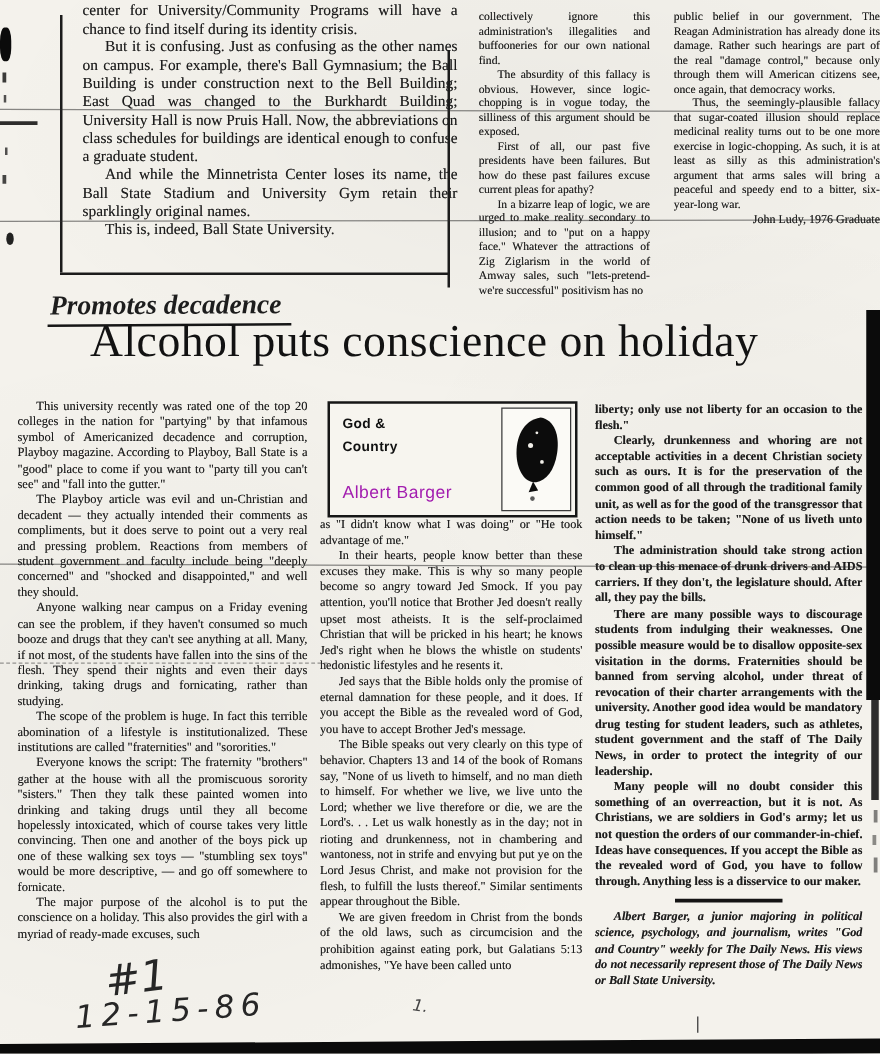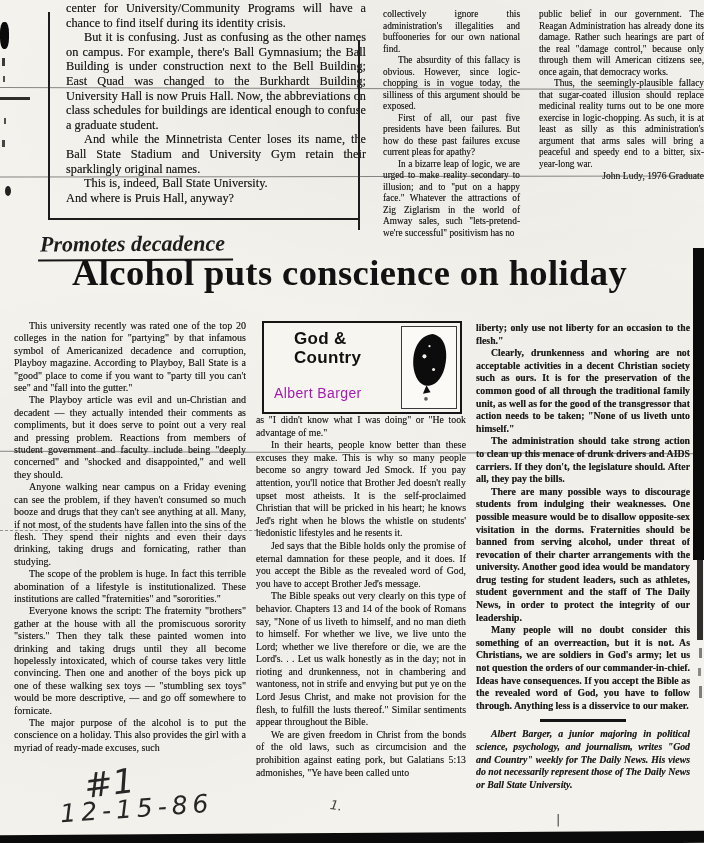--- a/index.html
+++ b/index.html
@@ -23,31 +23,31 @@
   .letter-left p.cont{text-indent:0;}
   .letter-mid{left:383px;top:9px;width:137px;font-size:9.3px;line-height:11.5px;}
   .letter-right{left:539px;top:9px;width:165px;font-size:9.3px;line-height:11.5px;}
   .signature{font-weight:normal;text-align:right;margin-top:7px;font-size:9.6px;text-indent:0 !important;}
 
   .rule{background:#1c1c1c;}
   
   .kicker{left:38px;top:231px;font-size:22px;font-weight:bold;font-style:italic;
           border-bottom:2.5px solid #161616;padding:0 8px 2px 2px;transform:rotate(-0.3deg);}
   .headline{left:72px;top:251px;width:620px;font-size:36.5px;letter-spacing:.4px;
-            font-weight:bold;white-space:nowrap;color:#121212;}
+            font-weight:normal;white-space:nowrap;color:#121212;}
   .col1{left:14px;top:320px;width:232px;height:478px;font-size:10px;line-height:12.4px;overflow:hidden;}
   .col2{left:256px;top:414px;width:210px;height:382px;font-size:9.8px;line-height:12.6px;overflow:hidden;}
   .col3{left:476px;top:322px;width:214px;height:472px;font-size:9.8px;line-height:12.6px;overflow:hidden;font-weight:bold;}
   .divider{width:86px;height:3px;background:#141414;margin:7px auto 6px auto;}
   .bio{font-style:italic;}
 
   
   .gcbox{left:262px;top:321px;width:196px;height:89px;border:2px solid #161616;background:#f7f5ef;}
   .gctitle{position:absolute;left:10px;top:7px;font-family:"Liberation Sans",sans-serif;
-           font-weight:bold;font-size:17px;line-height:18.5px;letter-spacing:.3px;color:#111;margin-left:20px;}
+           font-weight:bold;font-size:11px;line-height:18.5px;letter-spacing:.3px;color:#111;}
   .gcauthor{position:absolute;left:10px;top:62px;font-family:"Liberation Sans",sans-serif;
             font-size:14px;letter-spacing:.4px;color:#a21caf;}
   .gcphoto{position:absolute;right:3px;top:3px;bottom:3px;width:54px;border:1.5px solid #3a3a3a;background:#fbfaf6;}
 
   
   .hand{font-family:"DejaVu Sans",sans-serif;font-style:italic;color:#262626;}
   .hand-num{left:84px;top:763px;font-size:34px;transform:rotate(-7deg);}
   .hand-date{left:60px;top:794px;font-size:25px;letter-spacing:5px;transform:rotate(-4deg);}
   .hand-tick{font-size:13px;color:#444;}
 
@@ -59,21 +59,20 @@
 </head>
 <body>
 
 <div id="page">
 
   <div class="abs news letter-left">
     <p class="cont">center for University/Community Programs will have a chance to find itself during its identity crisis.</p>
     <p>But it is confusing. Just as confusing as the other names on campus. For example, there's Ball Gymnasium; the Ball Building is under construction next to the Bell Building; East Quad was changed to the Burkhardt Building; University Hall is now Pruis Hall. Now, the abbreviations on class schedules for buildings are identical enough to confuse a graduate student.</p>
     <p>And while the Minnetrista Center loses its name, the Ball State Stadium and University Gym retain their sparklingly original names.</p>
     <p>This is, indeed, Ball State University.</p>
-    <p class="cont">And where is Pruis Hall, anyway?</p>
   </div>
 
   <div class="abs news letter-mid">
     <p class="cont">collectively ignore this administration's illegalities and buffooneries for our own national find.</p>
     <p>The absurdity of this fallacy is obvious. However, since logic-chopping is in vogue today, the silliness of this argument should be exposed.</p>
     <p>First of all, our past five presidents have been failures. But how do these past failures excuse current pleas for apathy?</p>
     <p>In a bizarre leap of logic, we are urged to make reality secondary to illusion; and to "put on a happy face." Whatever the attractions of Zig Ziglarism in the world of Amway sales, such "lets-pretend-we're successful" positivism has no</p>
   </div>
 
   <div class="abs news letter-right">

